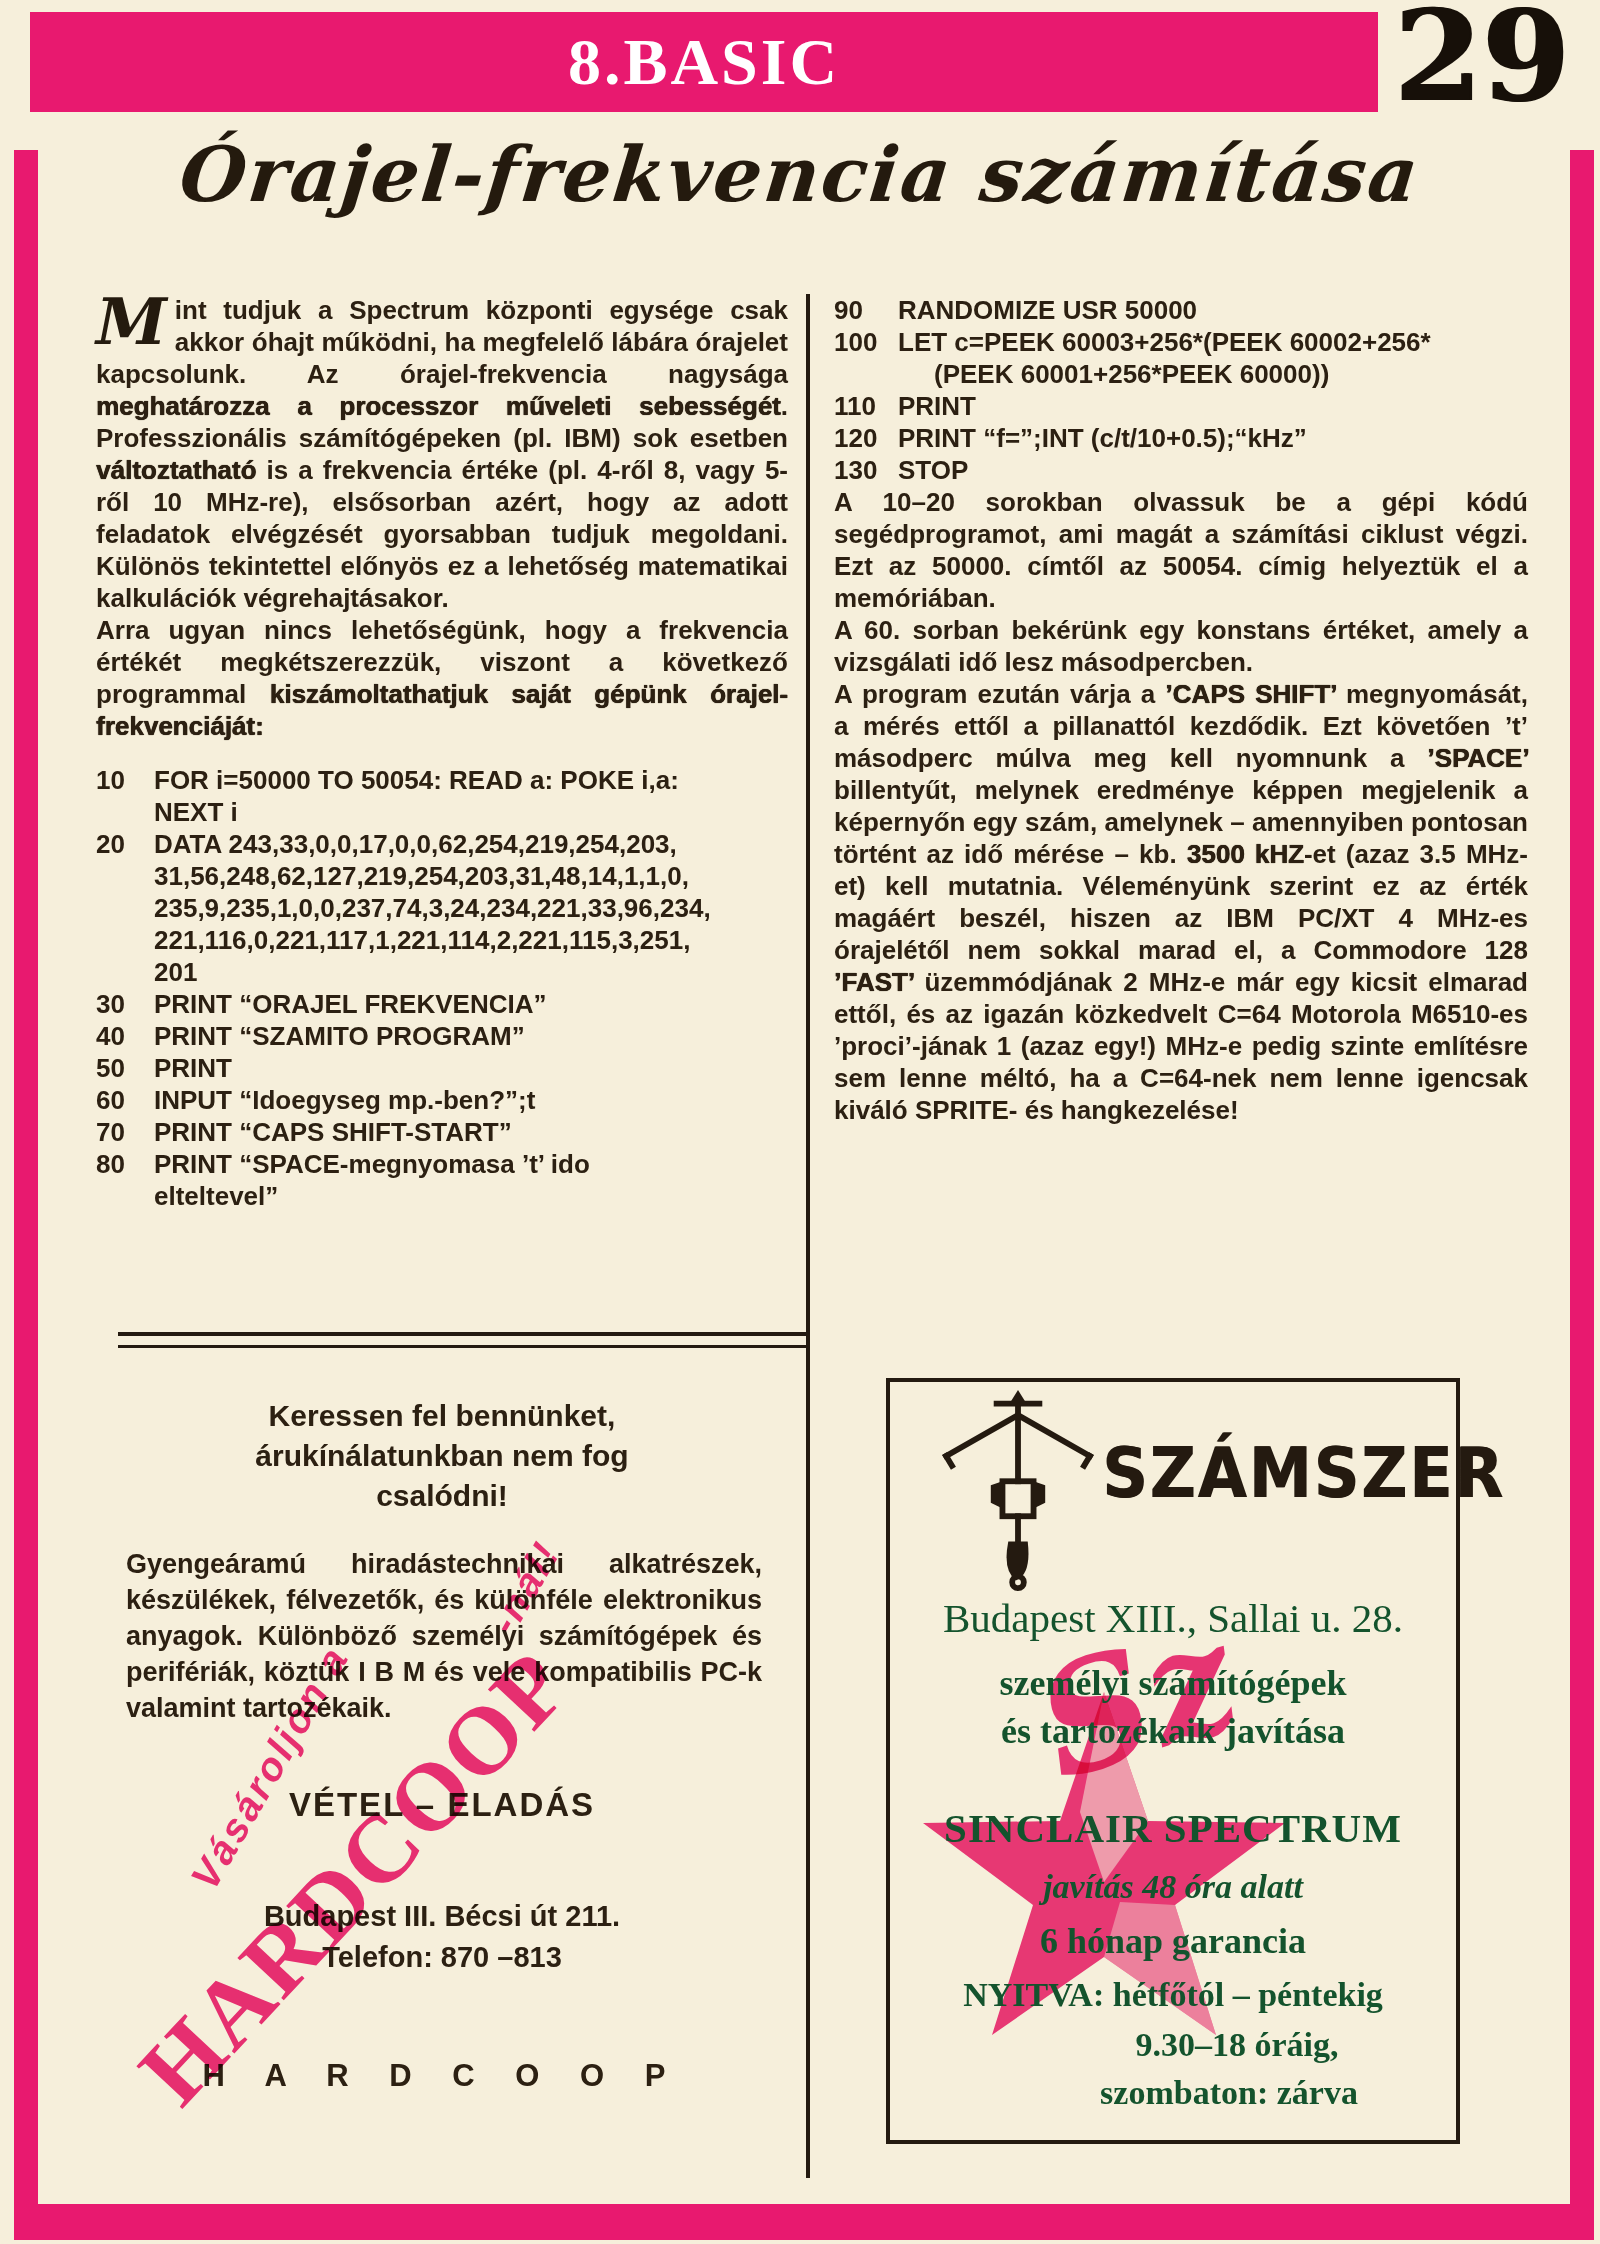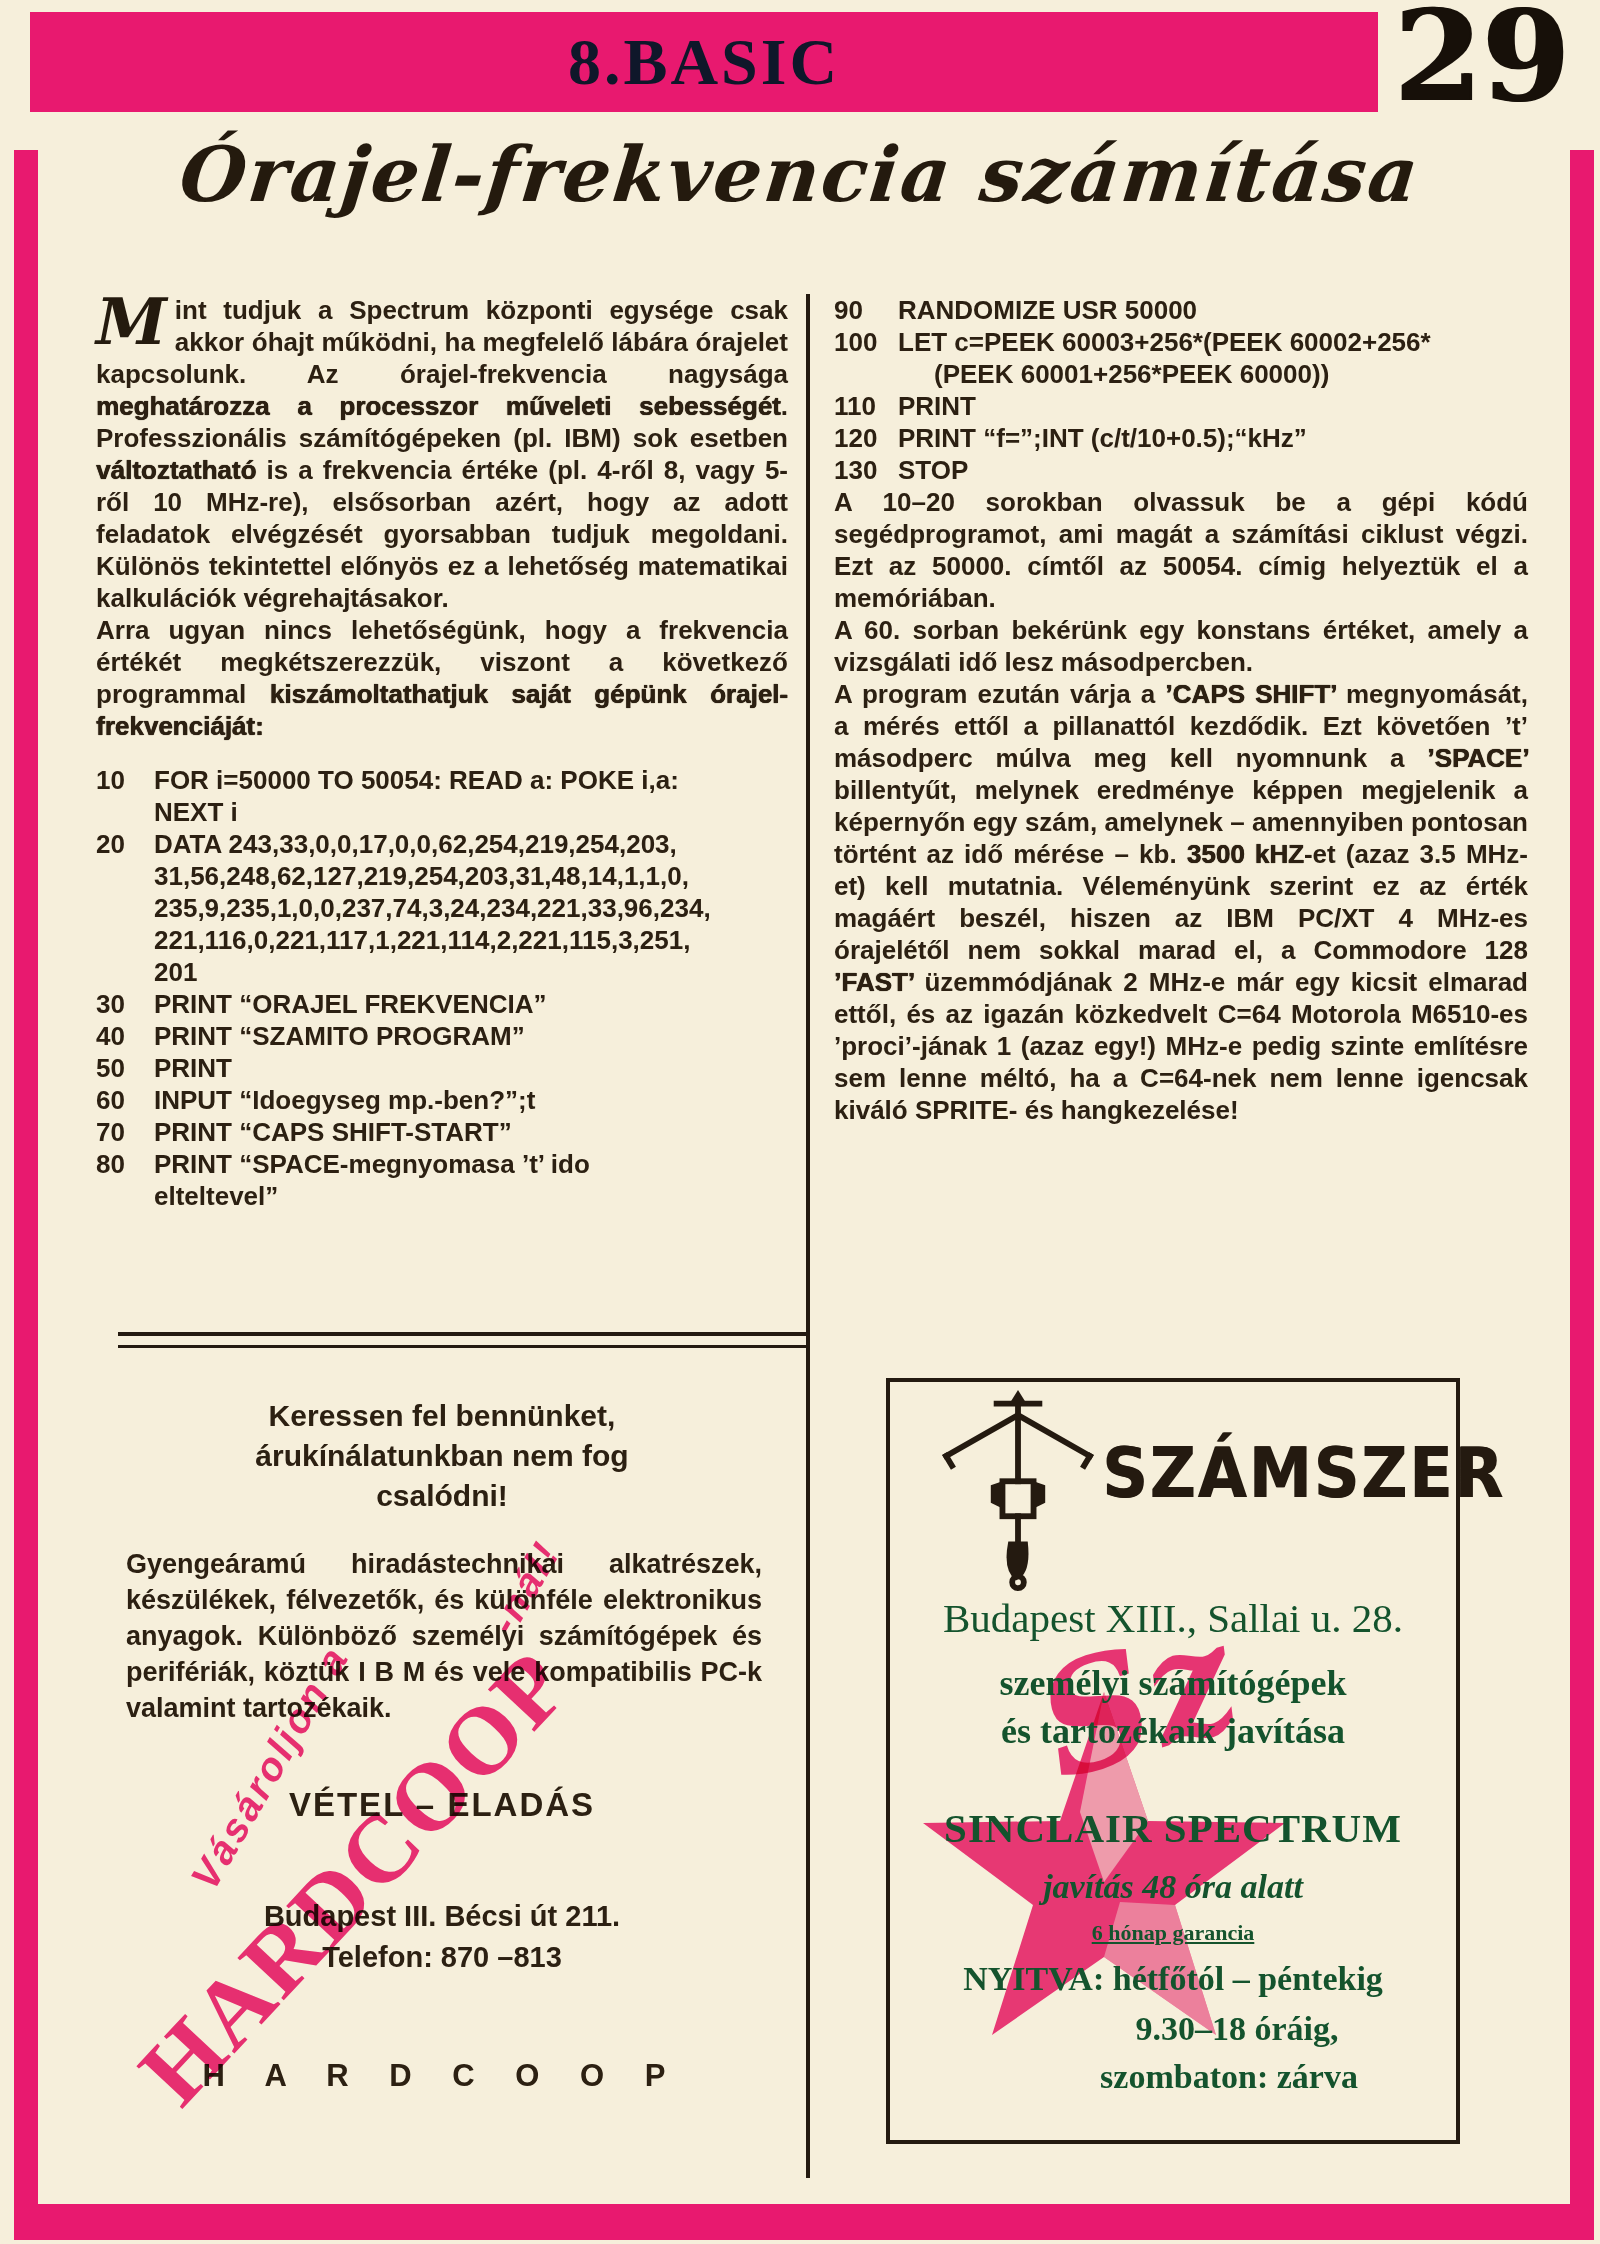--- a/index.html
+++ b/index.html
@@ -6,21 +6,21 @@
   body{
     width:1600px;height:2244px;position:relative;overflow:hidden;
     background:#f6efdb;color:#2c2012;
     font-family:"Liberation Sans", sans-serif;
   }
   .abs{position:absolute;}
   .pink{background:#e8196f;}
 
   
   #header-bar{left:30px;top:12px;width:1348px;height:100px;display:flex;align-items:center;justify-content:center;}
-  #header-title{font-family:"Liberation Serif",serif;font-weight:700;font-size:66px;letter-spacing:3px;color:#0f172a;}
+  #header-title{font-family:"Liberation Serif",serif;font-weight:700;font-size:66px;letter-spacing:3px;color:#ffffff;}
   #page-num{
     left:1386px;top:-18px;width:190px;text-align:center;
     font-family:"DejaVu Serif",serif;font-weight:700;font-size:126px;color:#171009;
     text-shadow:2.5px 0 0 #171009;
   }
 
   
   #frame-left{left:14px;top:150px;width:24px;height:2090px;}
   #frame-right{left:1570px;top:150px;width:24px;height:2090px;}
   #frame-bottom{left:14px;top:2204px;width:1580px;height:36px;}
@@ -84,21 +84,21 @@
     font-family:"DejaVu Sans",sans-serif;font-weight:700;font-size:62px;letter-spacing:2px;
     color:#241a10;transform:scale(1.02,1.12);transform-origin:left top;
     text-shadow:1px 0 0 #241a10;
   }
   .adr{position:relative;z-index:2;text-align:center;font-family:"Liberation Serif",serif;color:#14532d;}
   #adr-address{margin-top:212px;font-size:41px;font-weight:400;}
   #adr-sub1{margin-top:20px;font-size:36px;font-weight:700;}
   #adr-sub2{margin-top:6px;font-size:36px;font-weight:700;}
   #adr-brand{margin-top:52px;font-size:41px;font-weight:700;letter-spacing:1px;}
   #adr-s1{margin-top:16px;font-size:34px;font-weight:700;font-style:italic;}
-  #adr-s2{margin-top:14px;font-size:22px;font-weight:700;text-decoration:underline;}
+  #adr-s2{margin-top:14px;font-size:36px;font-weight:700;}
   #adr-open1{margin-top:14px;font-size:34px;font-weight:700;}
   #adr-open2{margin-top:12px;font-size:34px;font-weight:700;transform:translateX(64px);}
   #adr-open3{margin-top:10px;font-size:34px;font-weight:700;transform:translateX(56px);}
   #star{position:absolute;left:30px;top:270px;z-index:1;mix-blend-mode:multiply;opacity:.92;}
   #sz-stamp{
     position:absolute;left:150px;top:230px;z-index:1;
     font-family:"DejaVu Serif",serif;font-style:italic;font-weight:700;font-size:150px;
     color:#ee2278;transform:rotate(-18deg);mix-blend-mode:multiply;opacity:.9;
   }
 </style>

